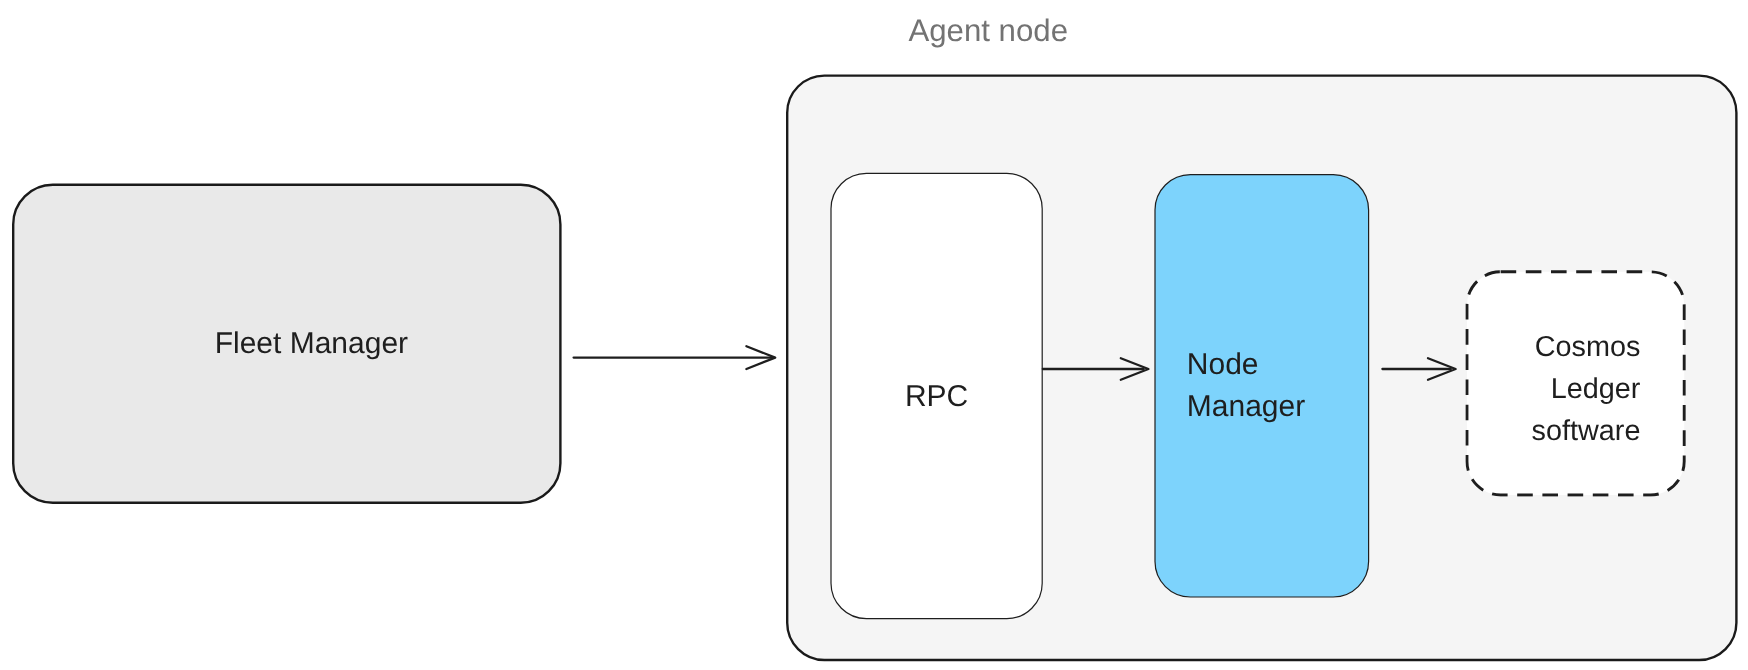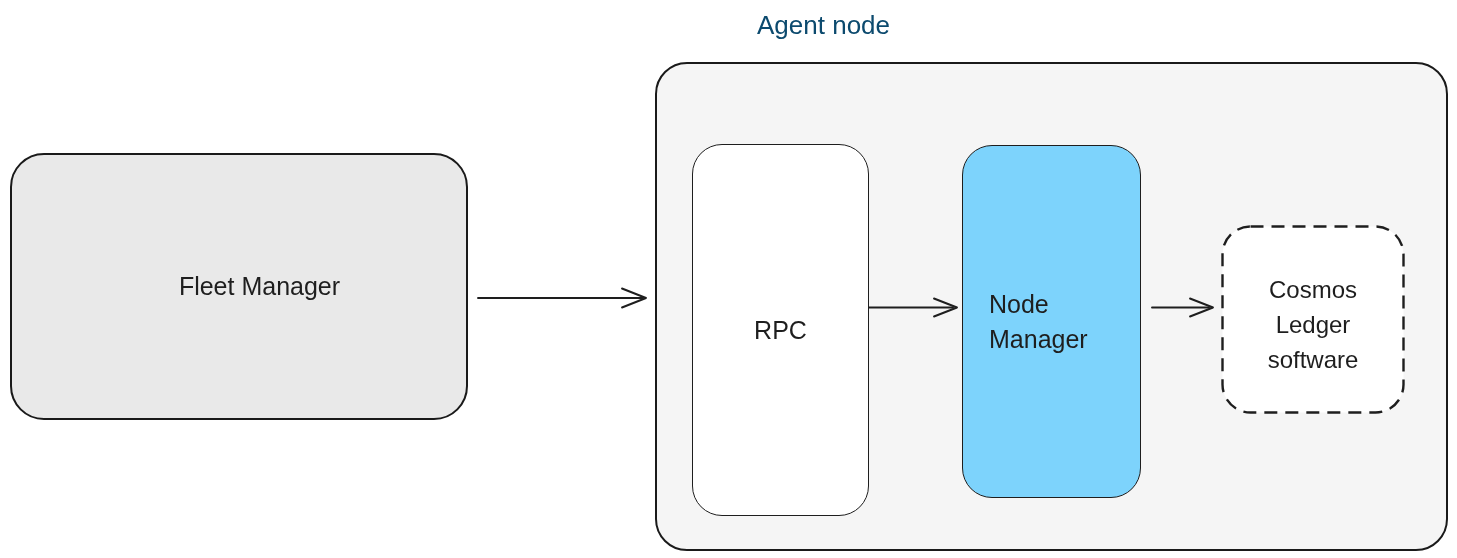--- a/index.html
+++ b/index.html
@@ -48,21 +48,21 @@
     background: #f5f5f5;
     border: 2px solid #1a1a1a;
     border-radius: 32px;
   }
   .group-title {
     position: absolute;
     left: 757px;
     top: 11px;
     font-size: 26px;
     line-height: 1.15;
-    color: #0c4a6e;
+    color: #737373;
     white-space: nowrap;
   }
   .node-rpc {
     left: 692px;
     top: 144px;
     width: 177px;
     height: 372px;
     background: #ffffff;
     border: 1.5px solid #1e1e1e;
     border-radius: 30px;
@@ -90,21 +90,21 @@
   }
   .node-cosmos .dashed-frame {
     position: absolute;
     inset: 0;
     width: 100%;
     height: 100%;
   }
   .node-cosmos .label {
     position: relative;
     width: 108px;
-    text-align: center;
+    text-align: right;
     font-size: 24px;
     line-height: 1.45;
     margin-top: 12px;
   }
   .arrow-layer {
     position: absolute;
     left: 0;
     top: 0;
     width: 1457px;
     height: 558px;

